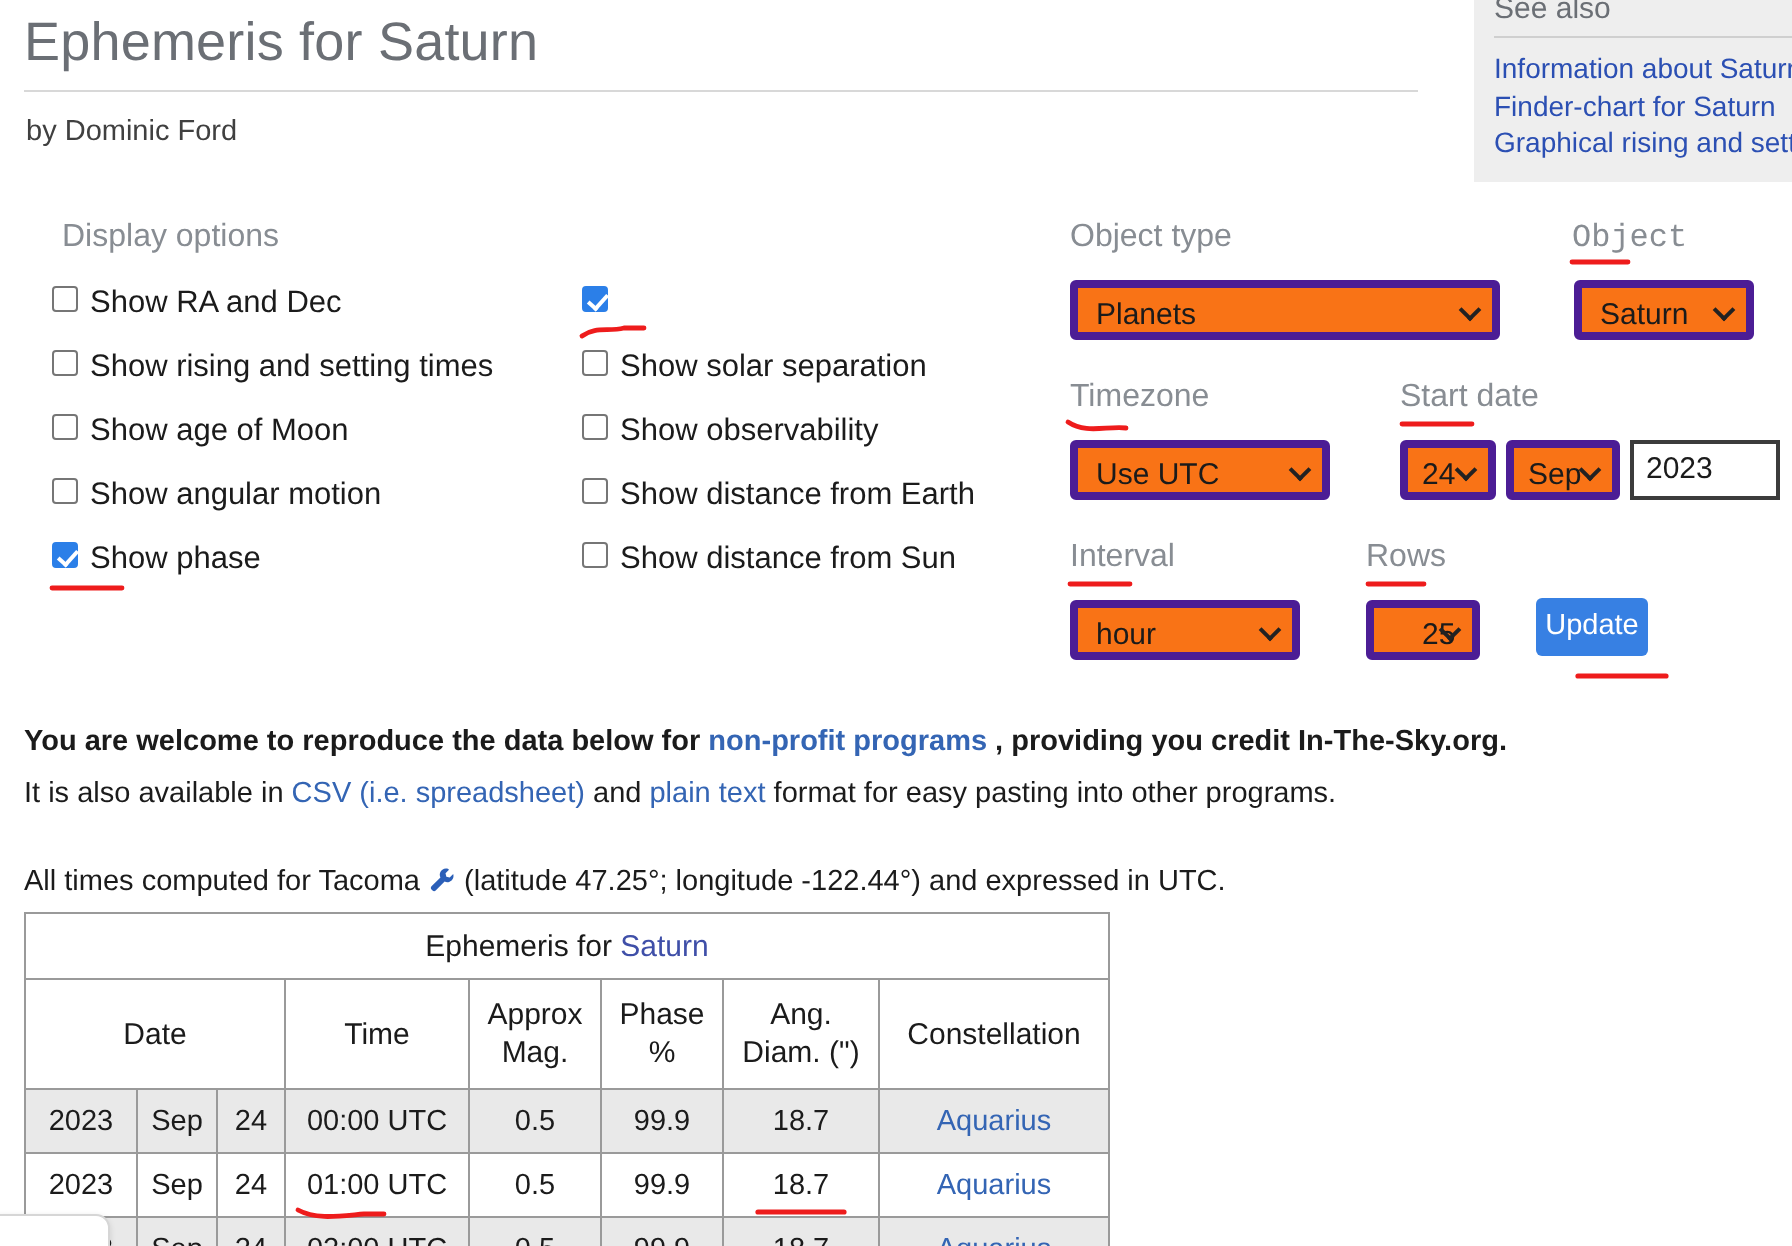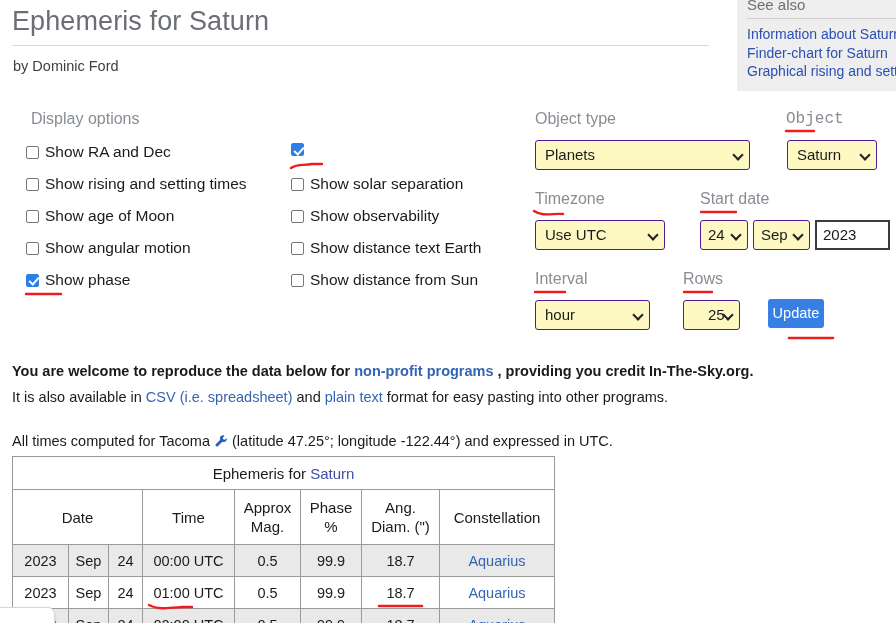--- a/index.html
+++ b/index.html
@@ -79,21 +79,21 @@
   #legend-objtype  { left: 535px; top: 110px; }
   #legend-object   { left: 786px; top: 110px; font-family: Liberation Mono, monospace; }
   #legend-timezone { left: 535px; top: 190px; }
   #legend-startdate{ left: 700px; top: 190px; }
   #legend-interval { left: 535px; top: 270px; }
   #legend-rows     { left: 683px; top: 270px; }
 
   .chk-row {
     position: absolute;
     display: flex;
-    align-items: center;
+    align-items: flex-start;
     white-space: nowrap;
   }
   .chk-label {
     font-size: 15.5px;
     color: #1b1b1b;
     margin-left: 6px;
   }
   .cbox {
     width: 13px; height: 13px;
     border: 1px solid #767676;
@@ -112,22 +112,22 @@
     left: 3.5px; top: 0.5px;
     width: 4px; height: 8px;
     border: solid #ffffff;
     border-width: 0 2px 2px 0;
     transform: rotate(42deg);
   }
 
   
   .sel {
     position: absolute;
-    background: #fef9c3;
-    border: 1px solid #4c1d95;
+    background: #f97316;
+    border: 4px solid #4c1d95;
     border-radius: 3px;
     font-family: "Liberation Sans", sans-serif;
     font-size: 15px;
     color: #1b1b1b;
     padding: 0 22px 0 9px;
     height: 30px;
     line-height: 28px;
     white-space: nowrap;
     overflow: hidden;
   }
@@ -301,21 +301,21 @@
   <label class="chk-row" style="left:291px; top:207px;">
     <span class="cbox"></span>
     <span class="chk-label">Show observability</span>
   </label>
   <label class="chk-row" style="left:291px; top:175px;">
     <span class="cbox"></span>
     <span class="chk-label">Show solar separation</span>
   </label>
   <label class="chk-row" style="left:291px; top:239px;">
     <span class="cbox"></span>
-    <span class="chk-label">Show distance text Earth</span>
+    <span class="chk-label">Show distance from Earth</span>
   </label>
   <label class="chk-row" style="left:291px; top:271px;">
     <span class="cbox"></span>
     <span class="chk-label">Show distance from Sun</span>
   </label>
 
   <div class="sel" style="left:535px; top:140px; width:215px;">
     <span>Planets</span>
     <span class="caret"></span>
   </div>

